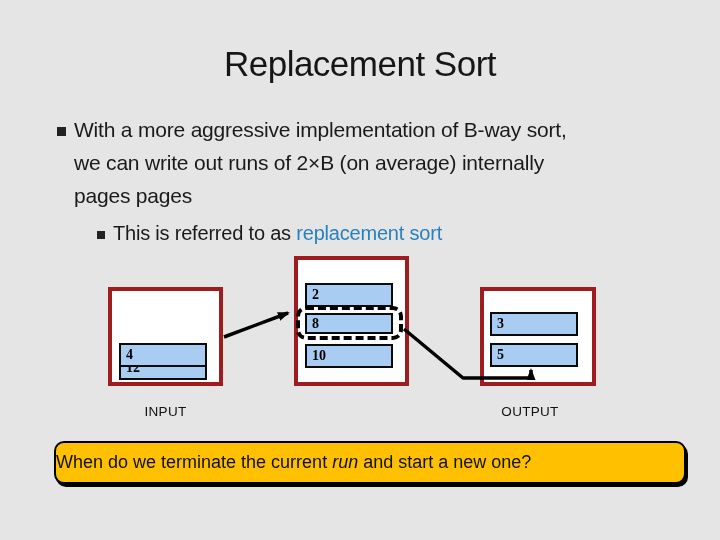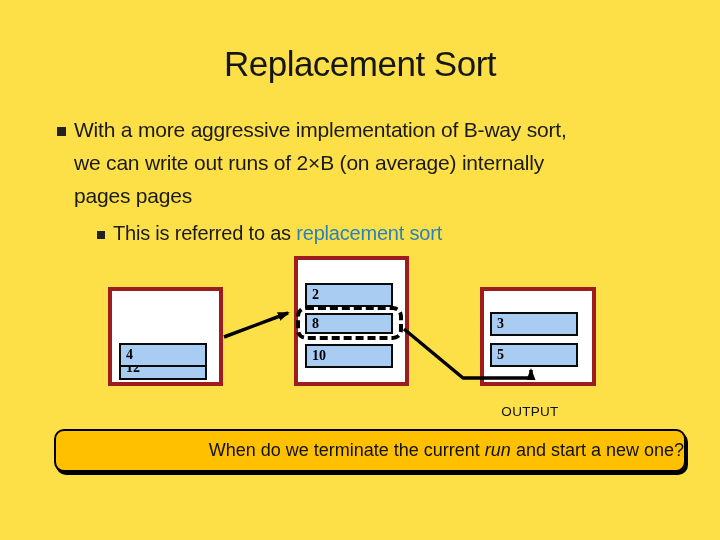--- a/index.html
+++ b/index.html
@@ -1,17 +1,17 @@
 <!DOCTYPE html>
 <html><head>
 <meta charset="utf-8">
 <style>
   html,body{margin:0;padding:0;background:#888;}
   .slide{
-    position:relative;width:720px;height:540px;background:#fde047;
+    position:relative;width:720px;height:540px;background:#e5e5e5;
     font-family:"Liberation Sans",sans-serif;color:#1a1a1a;overflow:hidden;
     margin:0 auto;
   }
   
   .title{
     position:absolute;top:44px;left:0;width:100%;text-align:center;
     font-size:35px;font-weight:400;letter-spacing:-0.5px;color:#161616;
   }
   
   .bullet-sq{position:absolute;background:#222;}
@@ -52,24 +52,24 @@
   .col-label{
     position:absolute;top:404px;text-align:center;
     font-size:13.5px;color:#111;letter-spacing:0.3px;
   }
   .lbl-input{left:108px;width:115px;}
   .lbl-current{left:294px;width:115px;}
   .lbl-output{left:472px;width:116px;}
   .arrows{position:absolute;left:0;top:0;width:720px;height:540px;z-index:5;pointer-events:none;}
   
   .banner{
-    position:absolute;left:54px;top:429px;width:632px;height:43px;box-sizing:border-box;
+    position:absolute;left:54px;top:441px;width:632px;height:43px;box-sizing:border-box;
     background:#FFC000;border:2.5px solid #000;border-radius:10px;
     box-shadow:2px 3px 0 #000;
-    display:flex;align-items:center;justify-content:flex-end;
+    display:flex;align-items:center;justify-content:flex-start;
     font-size:18px;color:#111;z-index:6;
   }
   .banner .it{font-style:italic;}
 </style>
 </head>
 <body>
 
 <div class="slide">
 
   <div class="title">Replacement Sort</div>
@@ -92,20 +92,21 @@
   <div class="bar bar-4">4</div>
 
   <div class="bar bar-2">2</div>
   <div class="dashed-box"></div>
   <div class="bar bar-8">8</div>
   <div class="bar bar-10">10</div>
 
   <div class="bar bar-3">3</div>
   <div class="bar bar-5">5</div>
 
+  <div class="col-label lbl-input">INPUT</div>
   <div class="col-label lbl-output">OUTPUT</div>
 
   <svg class="arrows" viewBox="0 0 720 540" xmlns="http://www.w3.org/2000/svg">
     <defs>
       <marker id="ah" markerUnits="userSpaceOnUse" markerWidth="16" markerHeight="12" refX="10" refY="4.5" orient="auto">
         <path d="M0,0 L12,4.5 L0,9 z" fill="#000"></path>
       </marker>
     </defs>
     <path d="M224,337 L288,313" fill="none" stroke="#000" stroke-width="3.5" marker-end="url(#ah)"></path>
     <path d="M404,329 L463,378 L531,378 L531,370" fill="none" stroke="#000" stroke-width="3.5" stroke-linejoin="round" marker-end="url(#ah)"></path>

